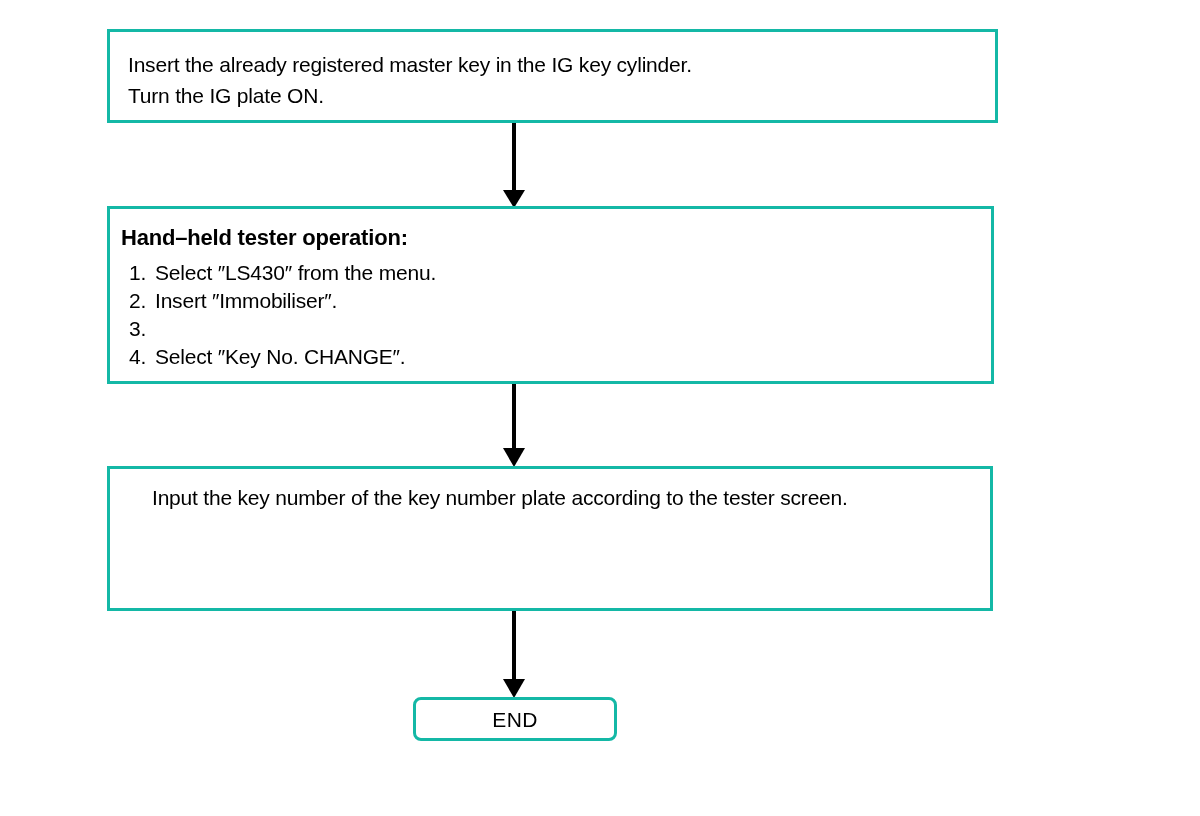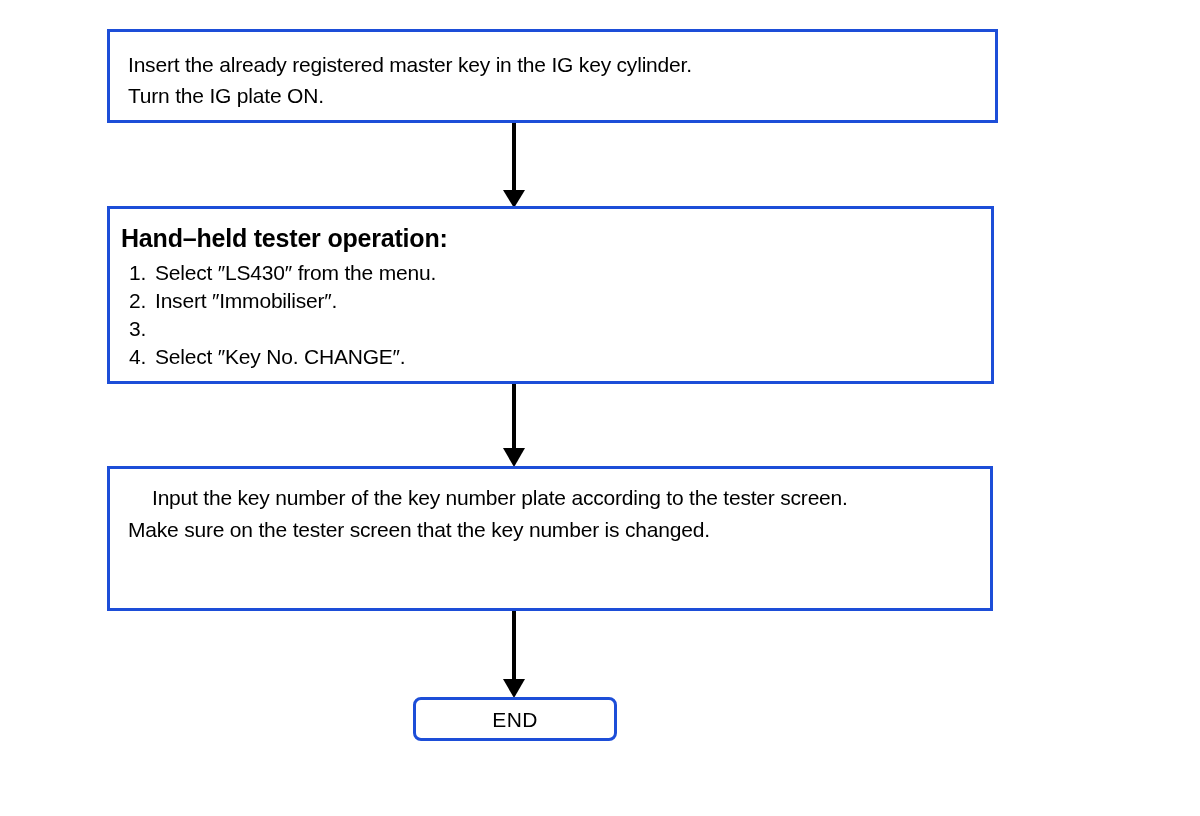--- a/index.html
+++ b/index.html
@@ -23,21 +23,21 @@
     top: 0;
     width: 1200px;
     height: 816px;
   }
 
   
   .node {
     position: absolute;
     box-sizing: border-box;
     background: #ffffff;
-    border: 3px solid #1d4ed8;
+    border: 3px solid #14b8a6;
   }
 
   .node-body {
     position: absolute;
     left: 0;
     top: 0;
     width: 100%;
   }
 
   .line {
@@ -63,21 +63,21 @@
   #box-tester-operation {
     left: 107px;
     top: 206px;
     width: 887px;
     height: 178px;
   }
   #box-tester-operation .node-body {
     padding: 14px 0 0 11px;
   }
   .node-heading {
-    font-size: 25px;
+    font-size: 22px;
     line-height: 30px;
     font-weight: bold;
     letter-spacing: -0.2px;
     white-space: nowrap;
     margin-bottom: 6px;
   }
   .step-list {
     margin: 0;
     padding: 0;
     list-style: none;
@@ -197,21 +197,20 @@
           <span class="step-num">4.</span>
           <span class="step-text">Select ″Key No. CHANGE″.</span>
         </li>
       </ul>
     </div>
   </div>
 
   <div class="node" id="box-input-key-number">
     <div class="node-body">
       <div class="line line-wrap">Input the key number of the key number plate according to the tester screen.</div>
-      <div class="line">Make sure on the tester screen that the key number is changed.</div>
     </div>
   </div>
 
   <div class="node" id="box-end">
     <div class="node-body">
       <div class="line">END</div>
     </div>
   </div>
 
 </div>

